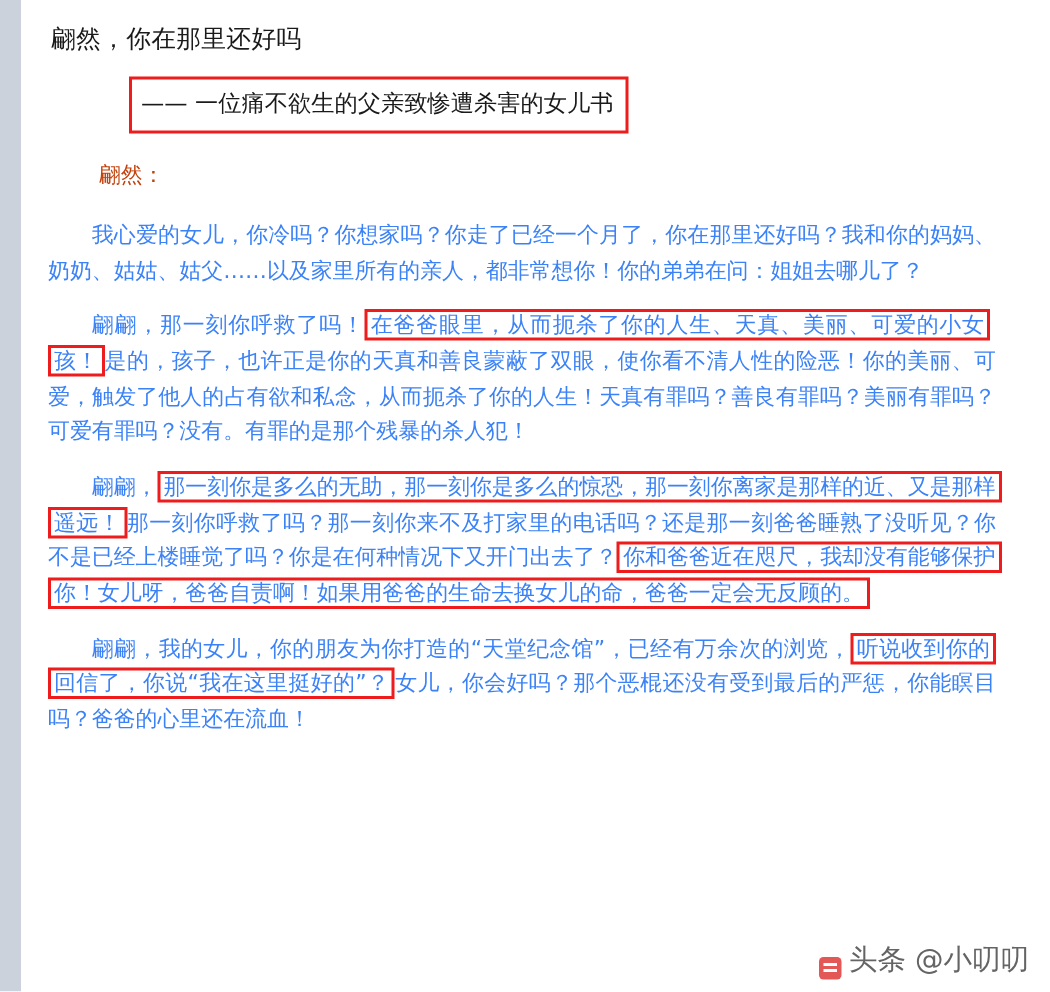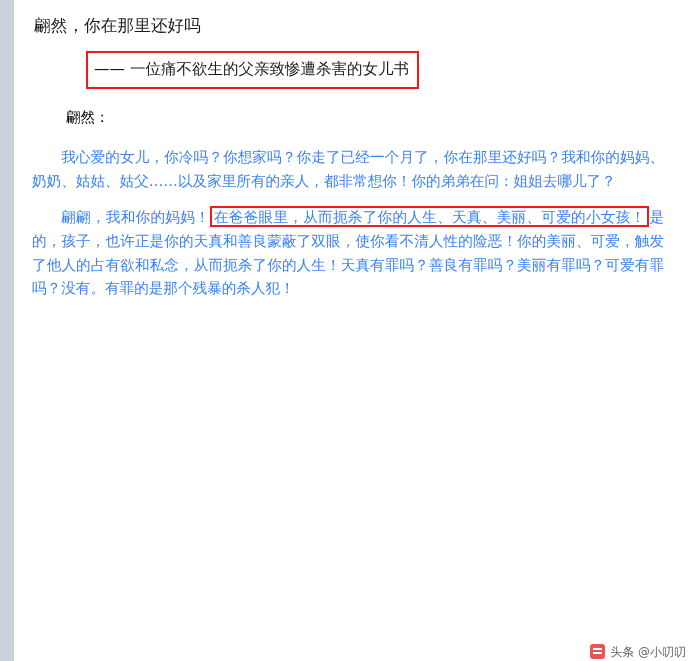--- a/index.html
+++ b/index.html
@@ -53,21 +53,21 @@
     font-size: 15.5px;
     color: #1a1a1a;
     line-height: 1.5;
     padding: 5px 8px 6px 6px;
     border: 2px solid #ee1c1c;
     white-space: nowrap;
     margin-left: 26px;
   }
   .salutation {
     font-size: 14.5px;
-    color: #000000;
+    color: #c2410c;
     margin: 0 0 16px 34px;
     line-height: 1.5;
   }
   p.para {
     font-size: 14.6px;
     color: #3b82f6;
     line-height: 1.62;
     margin: 0 0 13px 0;
     text-align: justify;
     text-justify: inter-ideograph;
@@ -75,25 +75,25 @@
   }
   .hl {
     border: 2px solid #ee1c1c;
     padding: 0 2px;
     box-decoration-break: clone;
     -webkit-box-decoration-break: clone;
   }
   .watermark {
     position: absolute;
     right: 14px;
-    bottom: 0;
+    bottom: 8px;
     display: flex;
-    align-items: flex-start;
+    align-items: flex-end;
     gap: 5px;
-    font-size: 12px;
+    font-size: 19px;
     color: #4a4a4a;
     opacity: 0.85;
   }
   .wm-logo {
     width: 15px;
     height: 15px;
     border-radius: 3px;
     background: #e03a3a;
     display: inline-block;
     position: relative;
@@ -124,24 +124,30 @@
       <span class="subtitle">—— 一位痛不欲生的父亲致惨遭杀害的女儿书</span>
     </div>
 
     <div class="salutation">翩然：</div>
 
     <p class="para">
       <span>我心爱的女儿，你冷吗？你想家吗？你走了已经一个月了，你在那里还好吗？我和你的妈妈、奶奶、姑姑、姑父……以及家里所有的亲人，都非常想你！你的弟弟在问：姐姐去哪儿了？</span>
     </p>
 
     <p class="para">
-      <span>翩翩，我和你的妈妈！</span><span class="hl">在爸爸眼里，从而扼杀了你的人生、天真、美丽、可爱的小女孩！</span><span>是的，孩子，也许正是你的天真和善良蒙蔽了双眼，使你看不清人性的险恶！你的美丽、可爱，触发了他人的占有欲和私念，从而扼杀了你的人生！天真有罪吗？善良有罪吗？美丽有罪吗？可爱有罪吗？没有。有罪的是那个残暴的杀人犯！</span>
+      <span>翩翩，那一刻你呼救了吗！</span><span class="hl">在爸爸眼里，从而扼杀了你的人生、天真、美丽、可爱的小女孩！</span><span>是的，孩子，也许正是你的天真和善良蒙蔽了双眼，使你看不清人性的险恶！你的美丽、可爱，触发了他人的占有欲和私念，从而扼杀了你的人生！天真有罪吗？善良有罪吗？美丽有罪吗？可爱有罪吗？没有。有罪的是那个残暴的杀人犯！</span>
     </p>
 
+    <p class="para">
+      <span>翩翩，</span><span class="hl">那一刻你是多么的无助，那一刻你是多么的惊恐，那一刻你离家是那样的近、又是那样遥远！</span><span>那一刻你呼救了吗？那一刻你来不及打家里的电话吗？还是那一刻爸爸睡熟了没听见？你不是已经上楼睡觉了吗？你是在何种情况下又开门出去了？</span><span class="hl">你和爸爸近在咫尺，我却没有能够保护你！女儿呀，爸爸自责啊！如果用爸爸的生命去换女儿的命，爸爸一定会无反顾的。</span>
+    </p>
 
+    <p class="para">
+      <span>翩翩，我的女儿，你的朋友为你打造的“天堂纪念馆”，已经有万余次的浏览，</span><span class="hl">听说收到你的回信了，你说“我在这里挺好的”？</span><span>女儿，你会好吗？那个恶棍还没有受到最后的严惩，你能瞑目吗？爸爸的心里还在流血！</span>
+    </p>
 
 
   </div>
 
   <div class="watermark">
     <span class="wm-logo"></span>
     <span>头条 @小叨叨</span>
   </div>
 
 </div>

